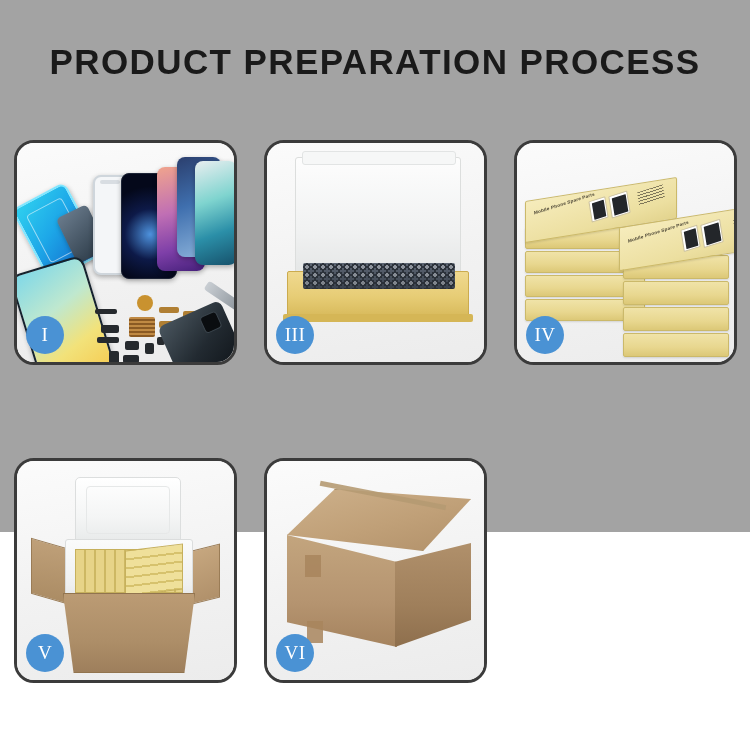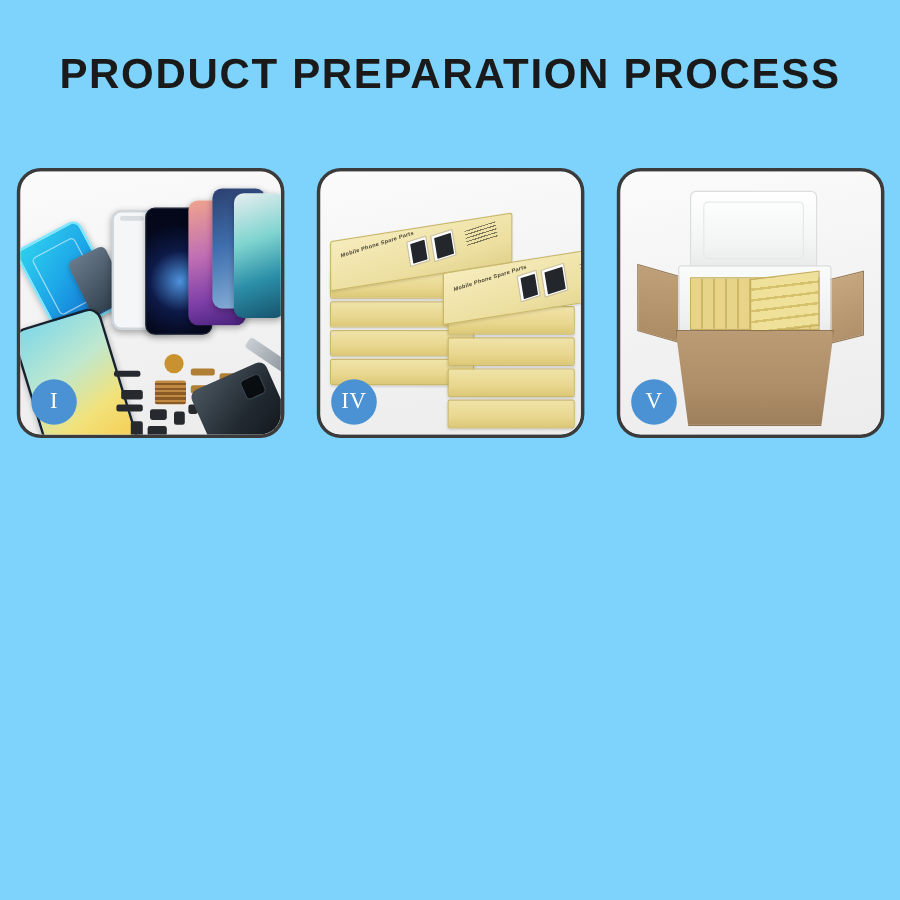--- a/index.html
+++ b/index.html
@@ -10,22 +10,22 @@
   body {
     width: 750px;
     height: 750px;
     overflow: hidden;
     font-family: "Liberation Sans", sans-serif;
     color: #111111;
   }
   .page {
     position: relative;
     width: 750px;
-    height: 750px;
-    background: #7dd3fc;
+    height: 532px;
+    background: #a3a3a3;
   }
 
   
   .header {
     position: absolute;
     top: 0;
     left: 0;
     width: 750px;
     text-align: center;
   }
@@ -391,20 +391,28 @@
           </div>
 
           <div class="ph-back"></div>
           <div class="tool"></div>
         </div>
         <div class="badge">I</div>
       </div>
     </div>
 
 
+    <div class="panel">
+      <div class="panel-stage">
+        <div class="foamlid"></div>
+        <div class="boxbase3"></div>
+        <div class="bubbleslab"></div>
+        <div class="badge">III</div>
+      </div>
+    </div>
 
     <div class="panel">
       <div class="panel-stage">
         <div class="stack">
 
           <div class="sbox" style="left:2px;top:70px;width:118px;height:20px;"></div>
           <div class="sbox" style="left:2px;top:94px;width:118px;height:20px;"></div>
           <div class="sbox" style="left:2px;top:118px;width:118px;height:20px;"></div>
           <div class="sbox" style="left:2px;top:142px;width:118px;height:20px;"></div>
 
@@ -447,15 +455,26 @@
           <div class="coolerLid"></div>
           <div class="coolerBody"></div>
           <div class="ybars"></div>
           <div class="ybars2"></div>
           <div class="cartonBody"></div>
         </div>
         <div class="badge">V</div>
       </div>
     </div>
 
+    <div class="panel">
+      <div class="panel-stage">
+        <div class="c-top"></div>
+        <div class="c-front"></div>
+        <div class="c-side"></div>
+        <div class="c-seam"></div>
+        <span class="c-tape" style="left:38px;top:94px;"></span>
+        <span class="c-tape" style="left:40px;top:160px;"></span>
+        <div class="badge">VI</div>
+      </div>
+    </div>
 
   </div>
 </div>
 
 </body></html>

